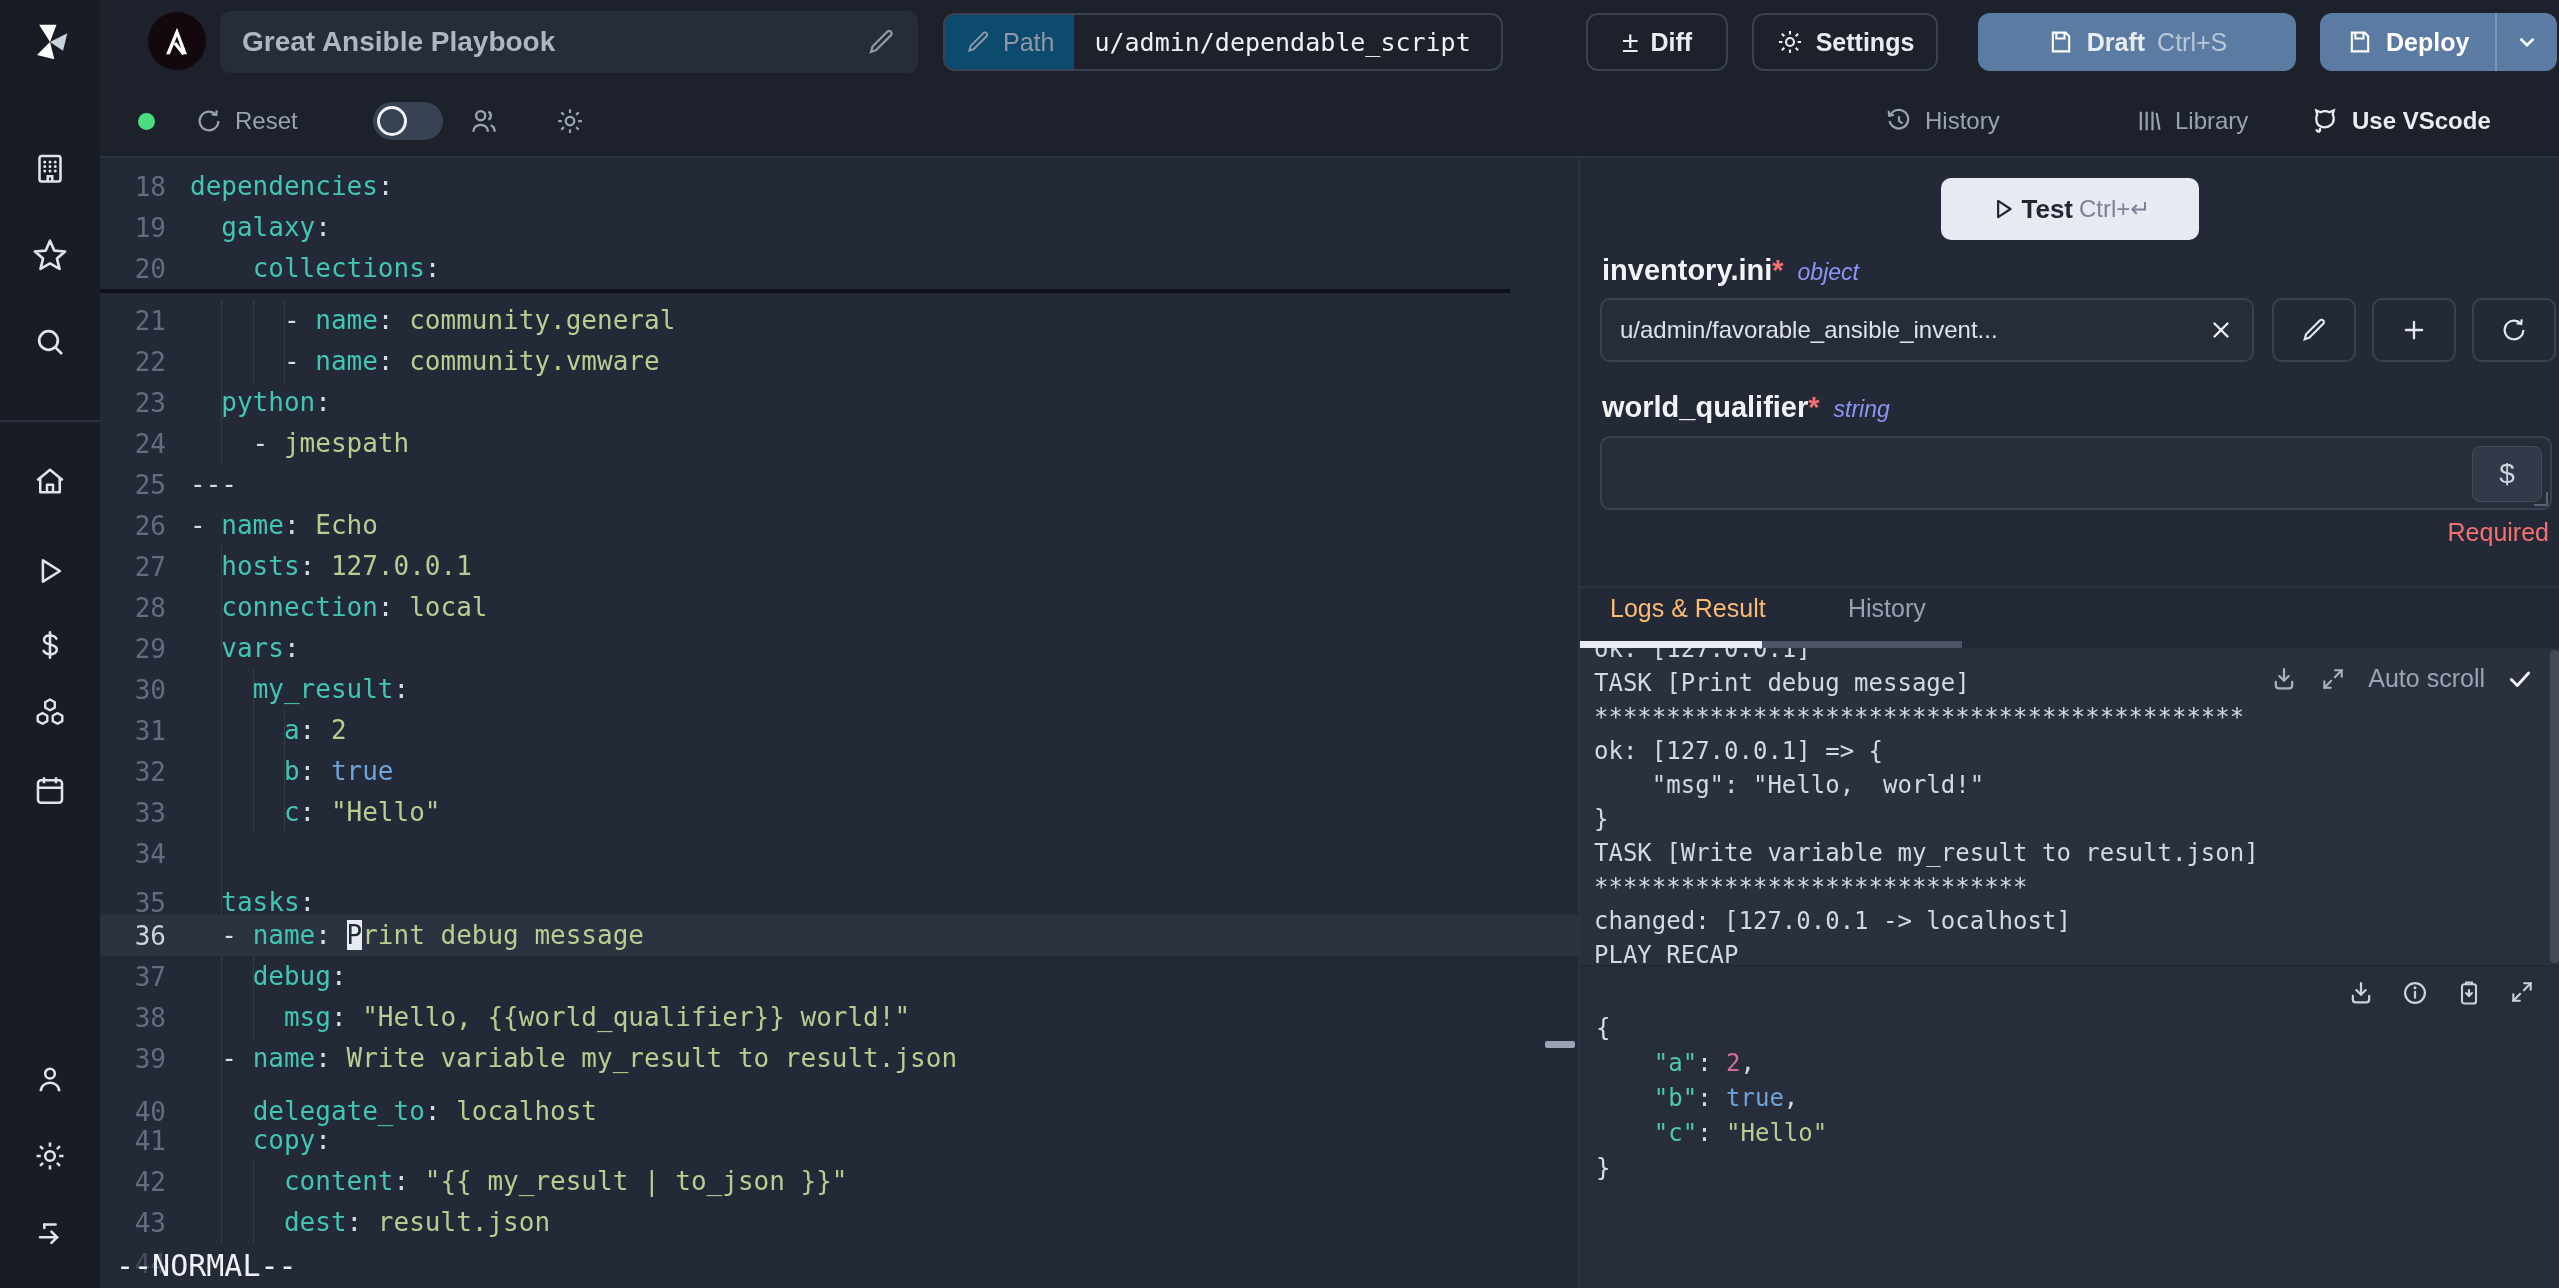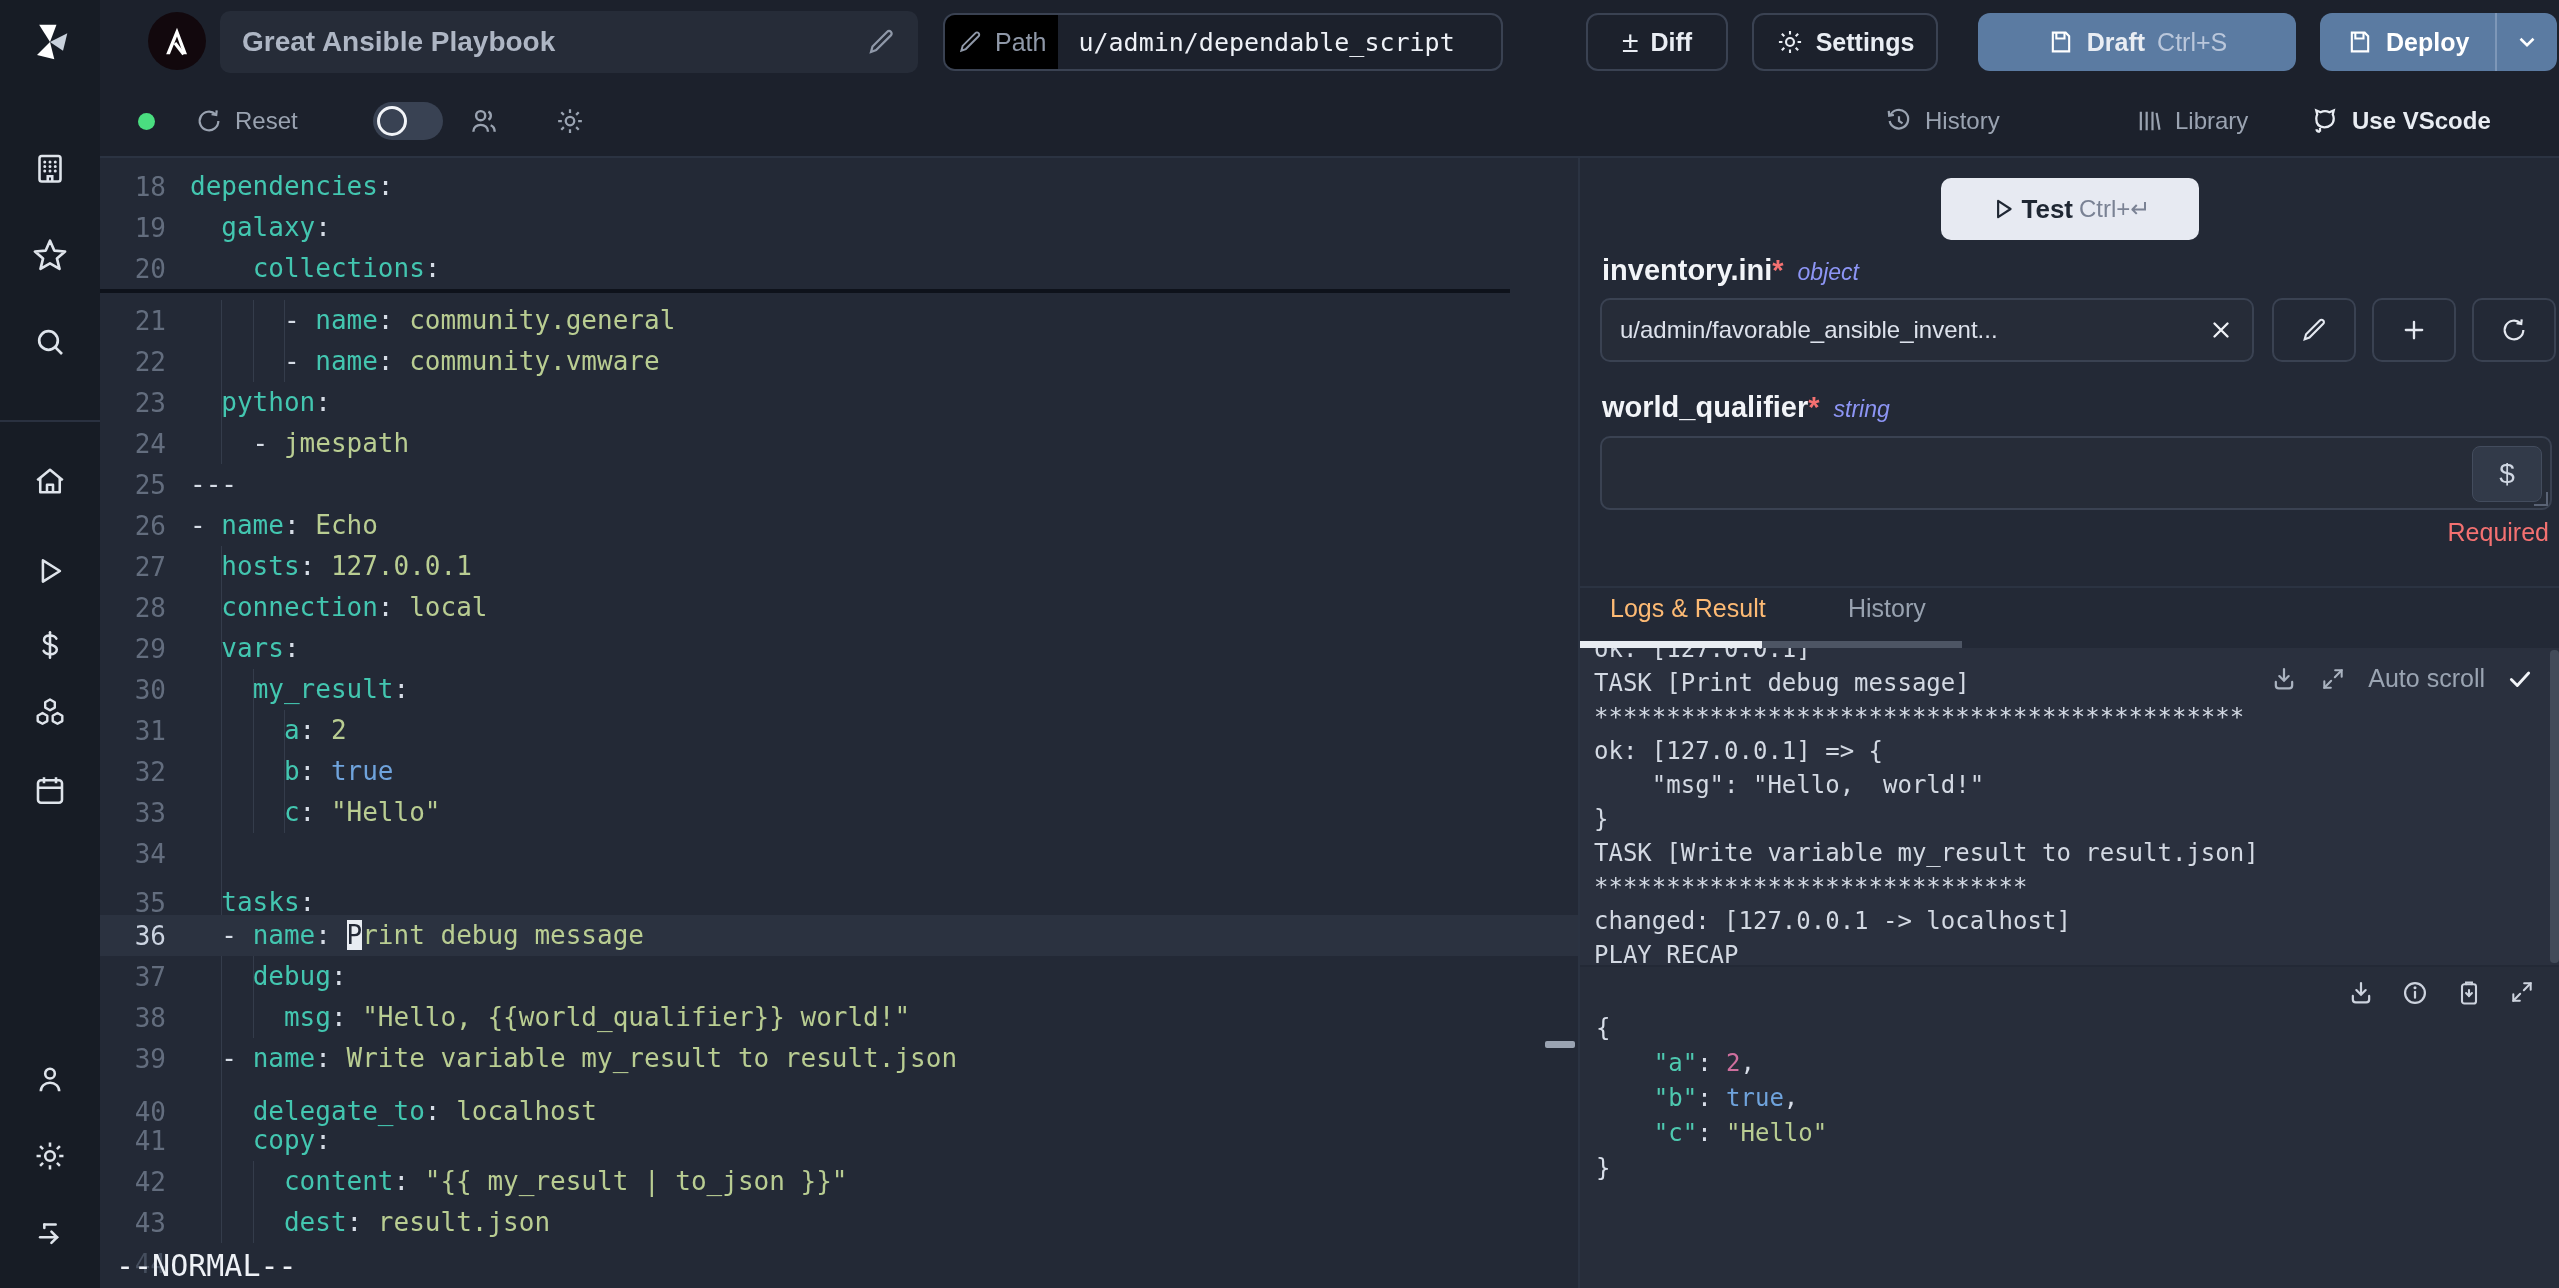--- a/index.html
+++ b/index.html
@@ -9,21 +9,21 @@
 
   
   #topbar { position:absolute; left:0; top:0; width:2246px; height:86px; background:#1c212c; z-index:30; }
   #avatar { position:absolute; left:148px; top:12px; width:58px; height:58px; border-radius:50%;
     background:#12080d; display:flex; align-items:center; justify-content:center; }
   #title-box { position:absolute; left:220px; top:11px; width:698px; height:62px; background:#262c38;
     border-radius:10px; display:flex; align-items:center; padding:0 22px; }
   #title-box .txt { color:#aeb6c4; font-size:28px; font-weight:bold; flex:1; }
   #path-group { position:absolute; left:943px; top:13px; height:58px; width:560px; border:2px solid #3a4252;
     border-radius:12px; display:flex; overflow:hidden; }
-  #path-left { background:#000000; display:flex; align-items:center; gap:12px; padding:0 12px; }
+  #path-left { background:#0c4a6e; display:flex; align-items:center; gap:12px; padding:0 20px; }
   #path-left .lbl { color:#8f98a8; font-size:25px; }
   #path-value { display:flex; align-items:center; padding:8px 20px; color:#eef1f7; font-size:25px; }
   .tb-btn { position:absolute; top:13px; height:58px; border:2px solid #3a4252; border-radius:12px;
     display:flex; align-items:center; justify-content:center; gap:12px; color:#e9edf3; font-size:25px;
     font-weight:bold; background:transparent; cursor:pointer; }
   .blue-btn { background:#5b7ba2; border:none; }
   .blue-btn .sc { color:#bac7db; font-weight:normal; }
   #deploy-btn { display:flex; position:absolute; top:13px; height:58px; border-radius:12px; overflow:hidden; background:#5b7ba2; }
   #deploy-main { display:flex; align-items:center; gap:12px; padding:0 26px; color:#fff; font-size:25px; font-weight:bold; }
   #deploy-caret { width:62px; display:flex; align-items:center; justify-content:center; border-left:2px solid #7e97b8; }

